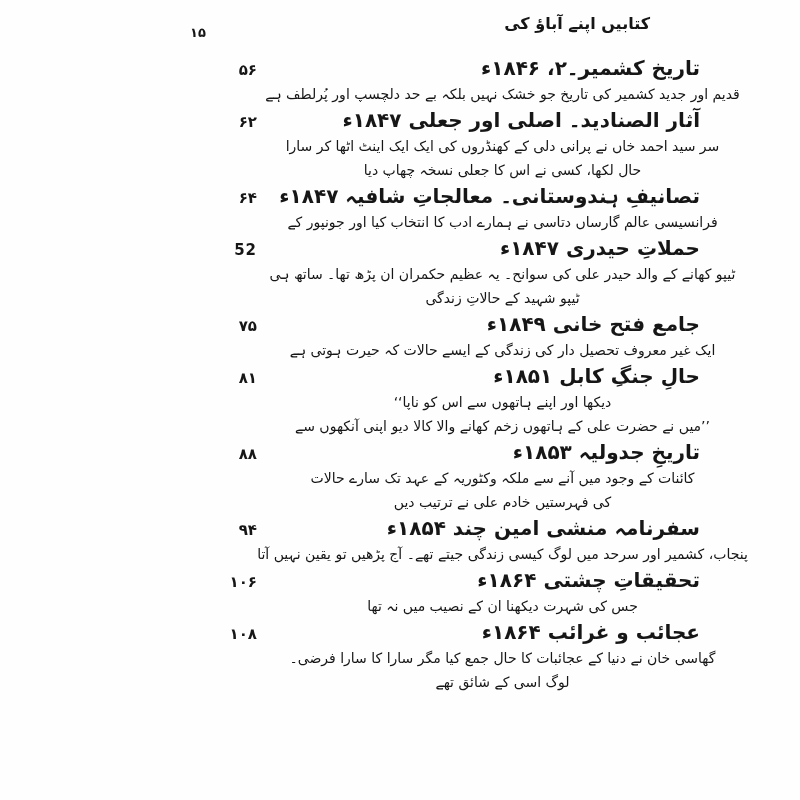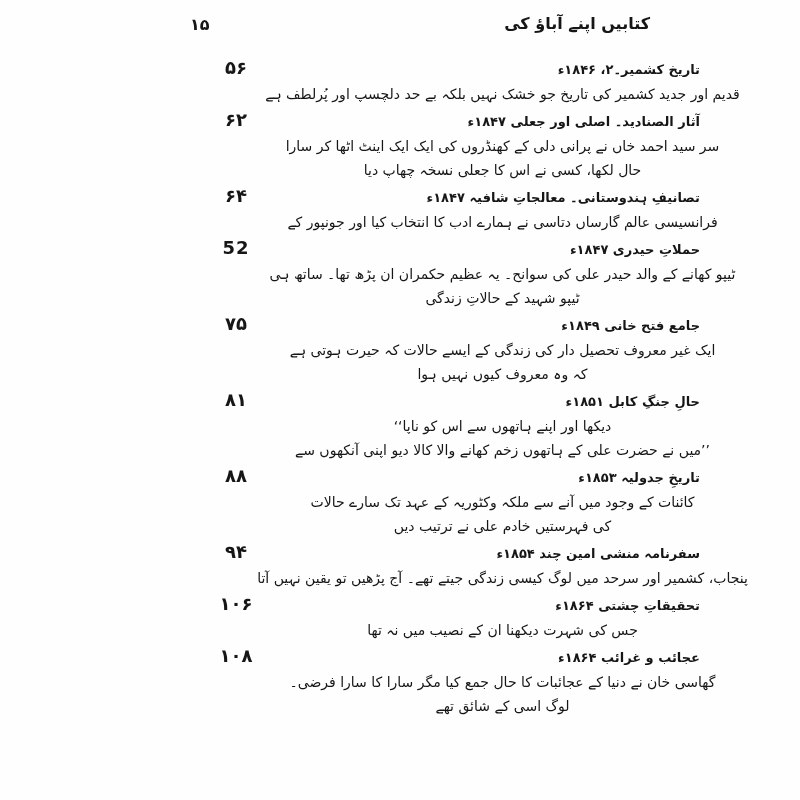--- a/index.html
+++ b/index.html
@@ -28,49 +28,49 @@
     align-items: flex-start;
     padding: 0 150px 0 190px;
     height: 32px;
   }
   .book-title {
     font-size: 16px;
     font-weight: bold;
     white-space: nowrap;
   }
   .folio-number {
-    font-size: 16px;
+    font-size: 13px;
     font-weight: bold;
-    margin-top: 1px;
+    margin-top: 11px;
     text-align: center;
   }
   
   .toc {
     margin-top: 8px;
     padding-right: 100px;
     padding-left: 215px;
   }
   .entry { margin: 0; }
   .title-row {
     display: flex;
     justify-content: space-between;
     align-items: baseline;
     height: 28px;
     line-height: 28px;
   }
   .entry-title {
-    font-size: 13px;
+    font-size: 20px;
     font-weight: bold;
     white-space: nowrap;
   }
   .entry-page {
-    font-size: 18px;
+    font-size: 15px;
     font-weight: bold;
     min-width: 42px;
-    text-align: center;
+    text-align: right;
     letter-spacing: 1px;
   }
   .desc {
     text-align: center;
     margin-right: -90px; 
   }
   .desc-line {
     font-size: 14px;
     line-height: 24px;
     white-space: nowrap;
@@ -130,21 +130,20 @@
       </div>
     </div>
 
     <div class="entry">
       <div class="title-row">
         <span class="entry-title">جامع فتح خانی ۱۸۴۹ء</span>
         <span class="entry-page">۷۵</span>
       </div>
       <div class="desc">
         <div class="desc-line">ایک غیر معروف تحصیل دار کی زندگی کے ایسے حالات کہ حیرت ہوتی ہے</div>
-        <div class="desc-line">کہ وہ معروف کیوں نہیں ہوا</div>
       </div>
     </div>
 
     <div class="entry">
       <div class="title-row">
         <span class="entry-title">حالِ جنگِ کابل ۱۸۵۱ء</span>
         <span class="entry-page">۸۱</span>
       </div>
       <div class="desc">
         <div class="desc-line">دیکھا اور اپنے ہاتھوں سے اس کو ناپا‘‘</div>

